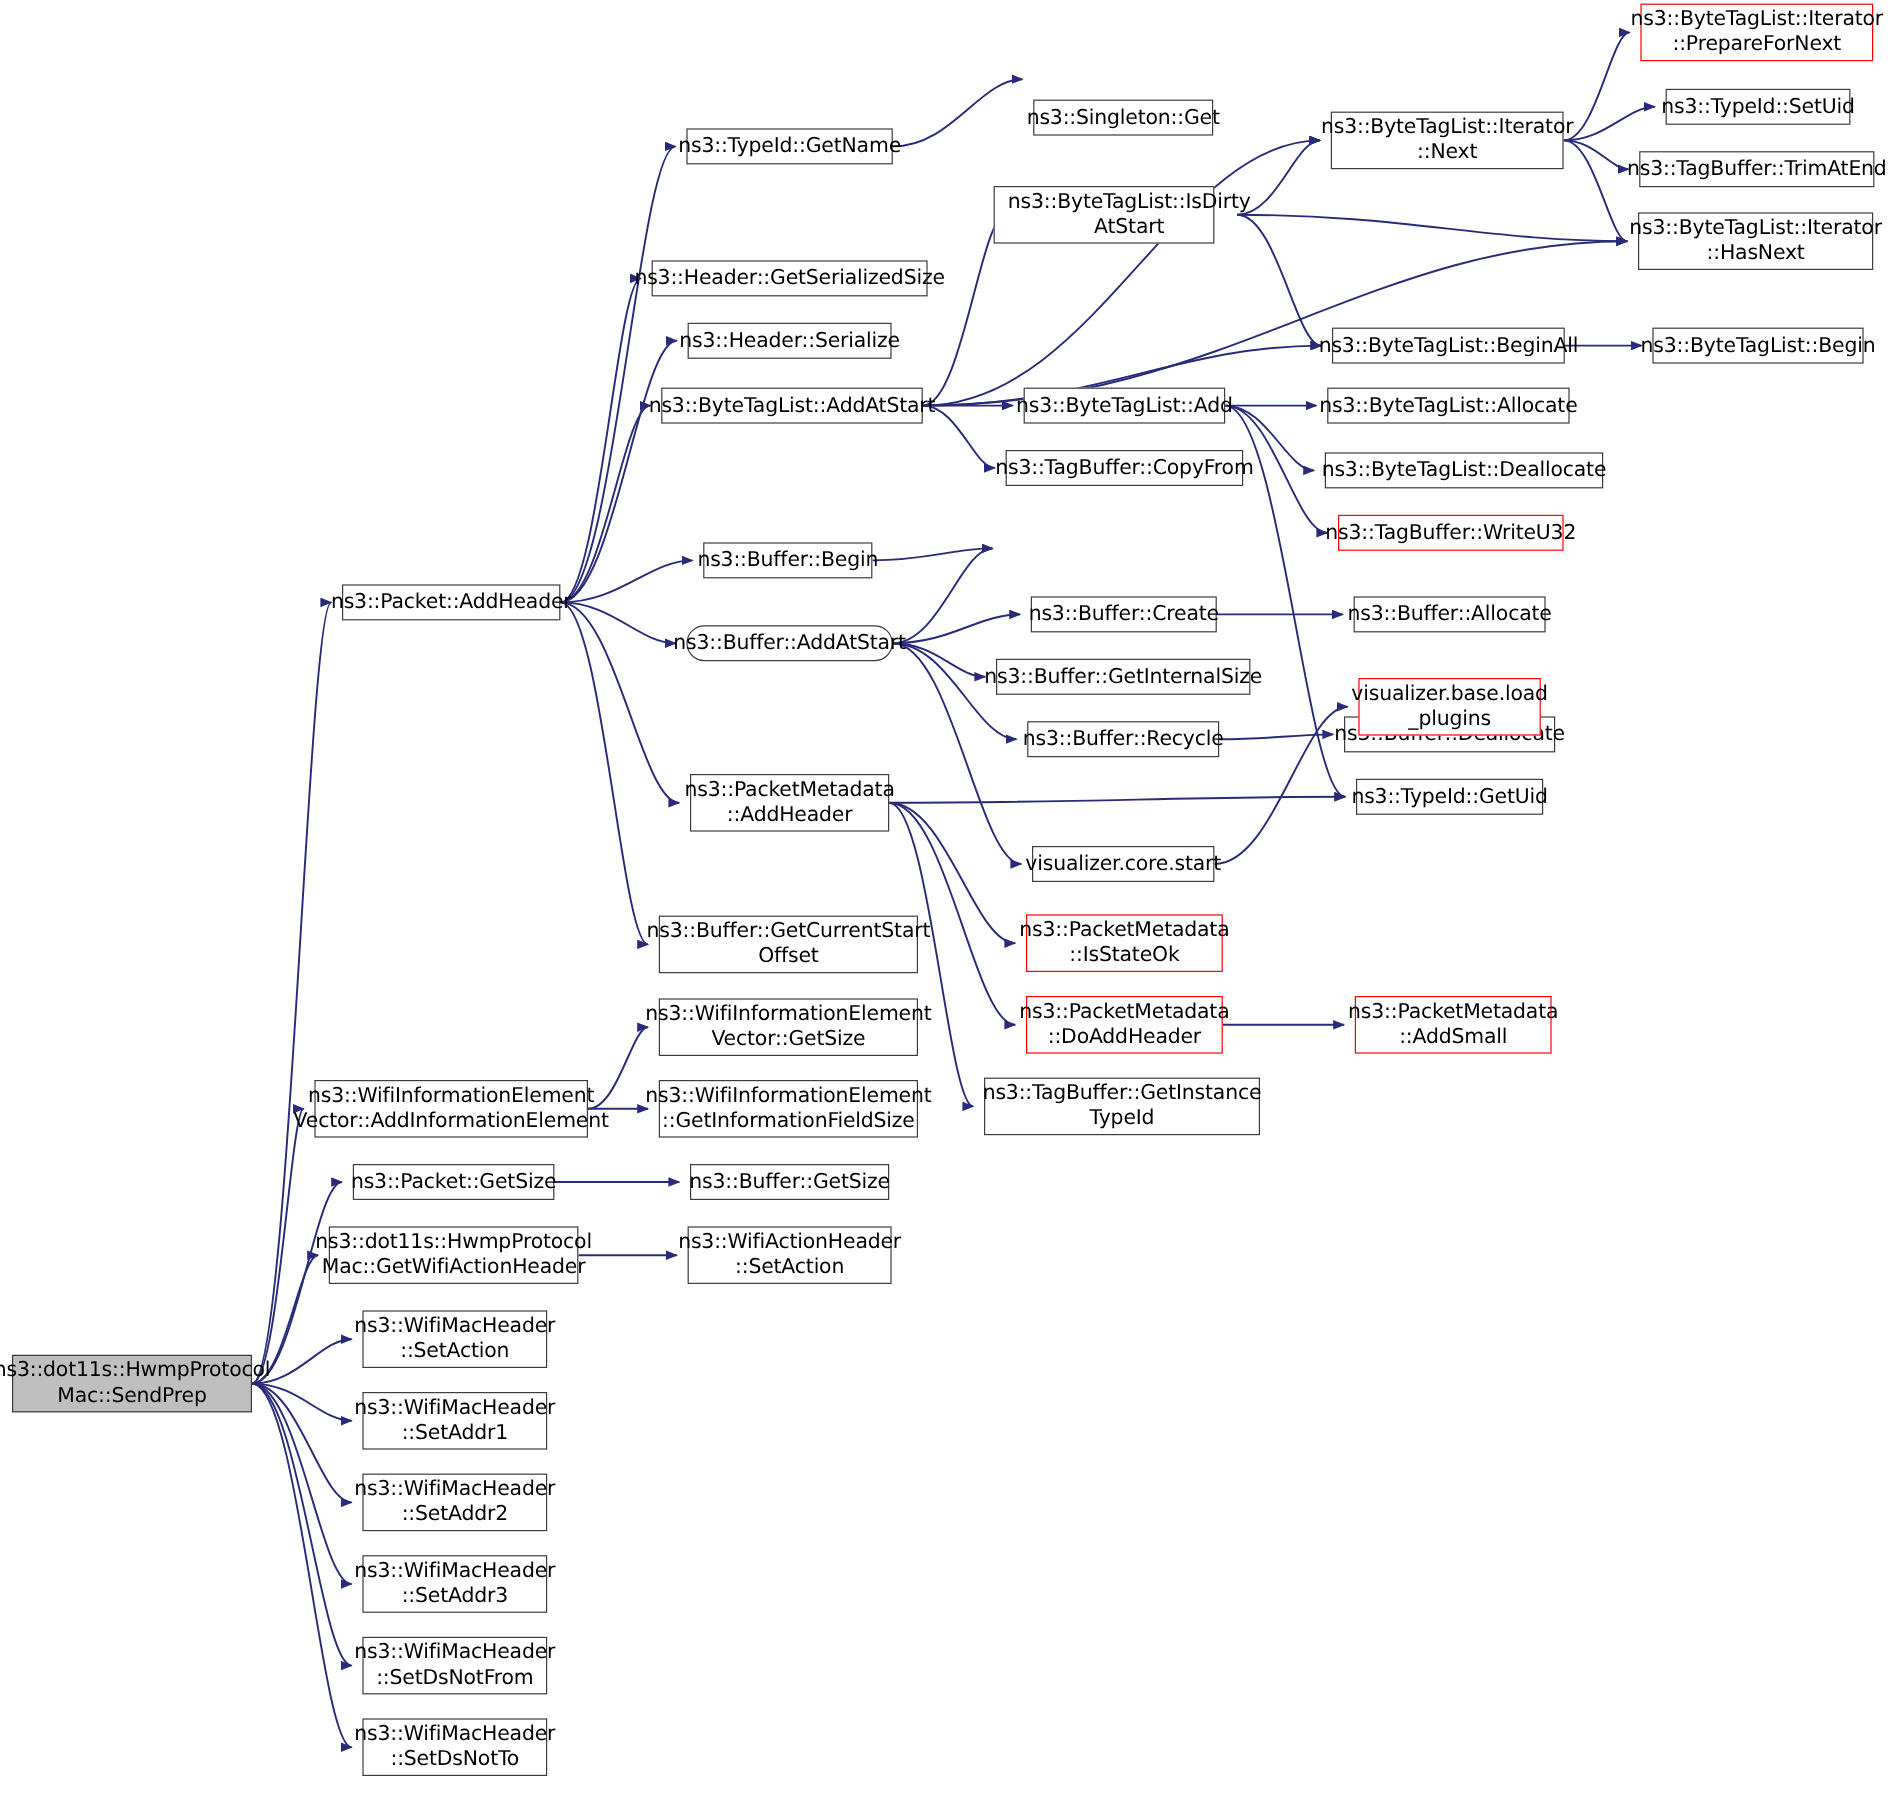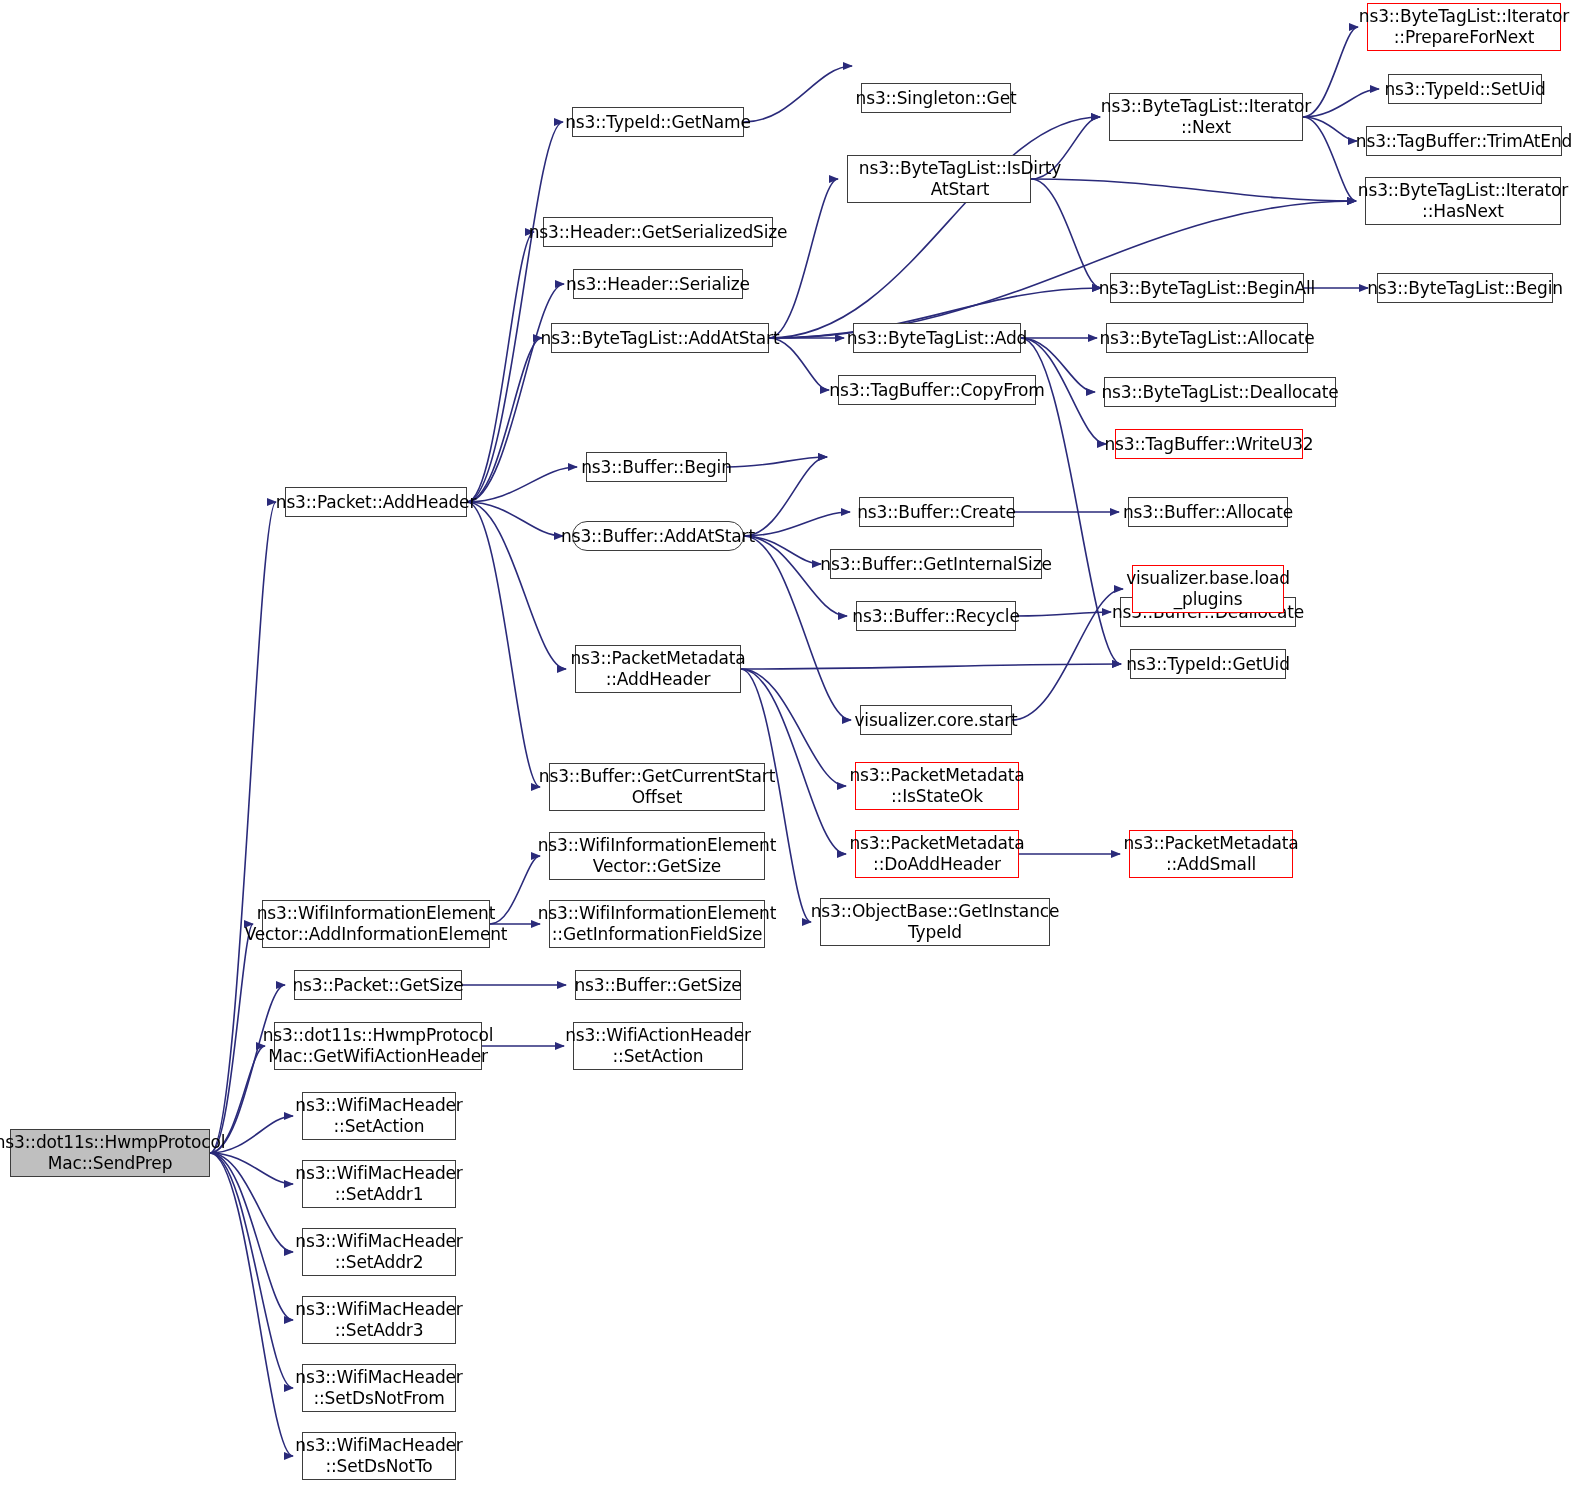--- a/index.html
+++ b/index.html
@@ -134,33 +134,33 @@
     <div class="node" style="left: 549px; top: 763px; width: 216px; height: 48px;">ns3::Buffer::GetCurrentStart
 Offset</div>
     <div class="node" style="left: 549px; top: 832px; width: 216px; height: 48px;">ns3::WifiInformationElement
 Vector::GetSize</div>
     <div class="node" style="left: 549px; top: 900px; width: 216px; height: 48px;">ns3::WifiInformationElement
 ::GetInformationFieldSize</div>
     <div class="node" style="left: 575px; top: 970px; width: 166px; height: 30px;">ns3::Buffer::GetSize</div>
     <div class="node" style="left: 573px; top: 1022px; width: 170px; height: 48px;">ns3::WifiActionHeader
 ::SetAction</div>
     <div class="node" style="left: 861px; top: 51px; width: 150px; height: 30px; margin-top: 32px;">ns3::Singleton::Get</div>
-    <div class="node" style="left: 847px; top: 155px; width: 184px; height: 48px; padding-left: 46px;">ns3::ByteTagList::IsDirty
+    <div class="node" style="left: 828px; top: 155px; width: 184px; height: 48px; padding-left: 46px;">ns3::ByteTagList::IsDirty
 AtStart</div>
     <div class="node" style="left: 853px; top: 323px; width: 168px; height: 30px;">ns3::ByteTagList::Add</div>
     <div class="node" style="left: 838px; top: 375px; width: 198px; height: 30px;">ns3::TagBuffer::CopyFrom</div>
     <div class="node" style="left: 859px; top: 497px; width: 155px; height: 30px;">ns3::Buffer::Create</div>
     <div class="node" style="left: 830px; top: 549px; width: 212px; height: 30px;">ns3::Buffer::GetInternalSize</div>
     <div class="node" style="left: 856px; top: 601px; width: 160px; height: 30px;">ns3::Buffer::Recycle</div>
     <div class="node" style="left: 860px; top: 705px; width: 152px; height: 30px;">visualizer.core.start</div>
     <div class="node red" style="left: 855px; top: 762px; width: 164px; height: 48px;">ns3::PacketMetadata
 ::IsStateOk</div>
     <div class="node red" style="left: 855px; top: 830px; width: 164px; height: 48px;">ns3::PacketMetadata
 ::DoAddHeader</div>
-    <div class="node" style="left: 820px; top: 898px; width: 230px; height: 48px;">ns3::ObjectBase::GetInstance
+    <div class="node" style="left: 820px; top: 898px; width: 230px; height: 48px;">ns3::TagBuffer::GetInstance
 TypeId</div>
     <div class="node" style="left: 1109px; top: 93px; width: 194px; height: 48px;">ns3::ByteTagList::Iterator
 ::Next</div>
     <div class="node" style="left: 1110px; top: 273px; width: 194px; height: 30px;">ns3::ByteTagList::BeginAll</div>
     <div class="node" style="left: 1106px; top: 323px; width: 202px; height: 30px;">ns3::ByteTagList::Allocate</div>
     <div class="node" style="left: 1104px; top: 377px; width: 232px; height: 30px;">ns3::ByteTagList::Deallocate</div>
     <div class="node red" style="left: 1115px; top: 429px; width: 188px; height: 30px;">ns3::TagBuffer::WriteU32</div>
     <div class="node" style="left: 1128px; top: 497px; width: 160px; height: 30px;">ns3::Buffer::Allocate</div>
     <div class="node" style="left: 1120px; top: 597px; width: 176px; height: 30px;">ns3::Buffer::Deallocate</div>
     <div class="node" style="left: 1130px; top: 649px; width: 156px; height: 30px;">ns3::TypeId::GetUid</div>

